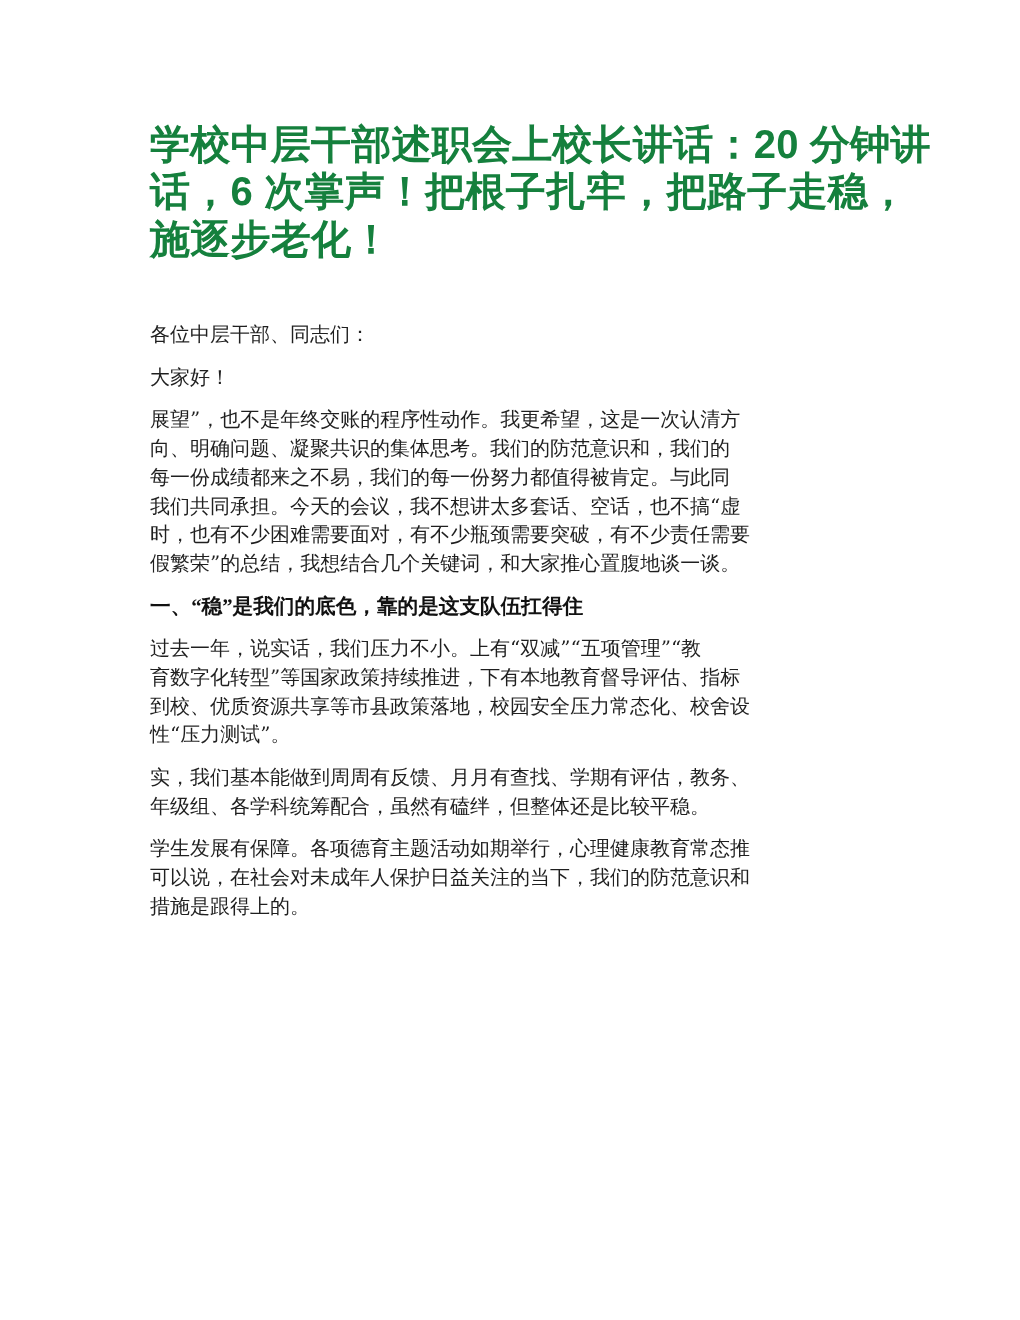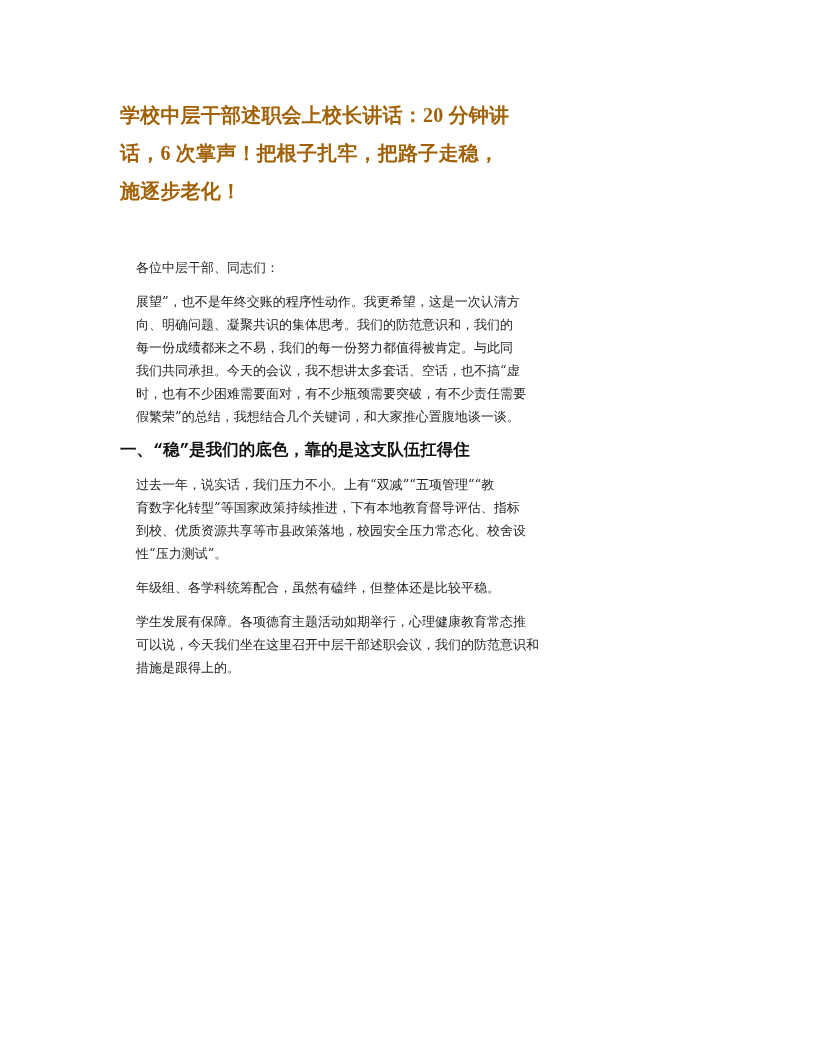--- a/index.html
+++ b/index.html
@@ -15,44 +15,44 @@
     font-family: "DejaVu Serif", "Liberation Serif", serif;
     color: #1a1a1a;
   }
   .page {
     position: absolute;
     left: 120px;
     top: 96px;
     width: 580px;
   }
   .title {
-    font-family: Liberation Serif, serif;
+    font-family: Liberation Sans, sans-serif;
     font-weight: bold;
-    font-size: 20px;
+    font-size: 32px;
     line-height: 38px;
-    color: #a16207;
+    color: #15803d;
     margin: 0;
     letter-spacing: 0.2px;
   }
   .title .line { display: block; white-space: nowrap; }
   .body {
     position: absolute;
     left: 0;
     top: 160px;
     width: 580px;
   }
   .para {
-    font-size: 13px;
+    font-size: 16px;
     line-height: 23px;
-    margin: 0 0 11px 16px;
+    margin: 0 0 11px 0;
     color: #1f1f1f;
   }
   .para .line { display: block; white-space: nowrap; }
   .heading {
-    font-family: Liberation Mono, monospace;
+    font-family: Liberation Serif, serif;
     font-weight: bold;
     font-size: 16.5px;
     line-height: 23px;
     margin: 0 0 11px 0;
     color: #111111;
     white-space: nowrap;
   }
 </style>
 </head>
 <body>
@@ -61,20 +61,23 @@
   <h1 class="title">
     <span class="line">学校中层干部述职会上校长讲话：20 分钟讲</span>
     <span class="line">话，6 次掌声！把根子扎牢，把路子走稳，</span>
     <span class="line">施逐步老化！</span>
   </h1>
 
   <div class="body">
     <p class="para">
       <span class="line">各位中层干部、同志们：</span>
     </p>
+    <p class="para">
+      <span class="line">大家好！</span>
+    </p>
 
     <p class="para">
       <span class="line">展望”，也不是年终交账的程序性动作。我更希望，这是一次认清方</span>
       <span class="line">向、明确问题、凝聚共识的集体思考。我们的防范意识和，我们的</span>
       <span class="line">每一份成绩都来之不易，我们的每一份努力都值得被肯定。与此同</span>
       <span class="line">我们共同承担。今天的会议，我不想讲太多套话、空话，也不搞“虚</span>
       <span class="line">时，也有不少困难需要面对，有不少瓶颈需要突破，有不少责任需要</span>
       <span class="line">假繁荣”的总结，我想结合几个关键词，和大家推心置腹地谈一谈。</span>
     </p>
 
@@ -82,22 +85,23 @@
 
     <p class="para">
       <span class="line">过去一年，说实话，我们压力不小。上有“双减”“五项管理”“教</span>
       <span class="line">育数字化转型”等国家政策持续推进，下有本地教育督导评估、指标</span>
       <span class="line">到校、优质资源共享等市县政策落地，校园安全压力常态化、校舍设</span>
       <span class="line">性“压力测试”。</span>
     </p>
 
 
     <p class="para">
+      <span class="line">实，我们基本能做到周周有反馈、月月有查找、学期有评估，教务、</span>
       <span class="line">年级组、各学科统筹配合，虽然有磕绊，但整体还是比较平稳。</span>
     </p>
 
     <p class="para">
       <span class="line">学生发展有保障。各项德育主题活动如期举行，心理健康教育常态推</span>
-      <span class="line">可以说，今天我们坐在这里召开中层干部述职会议，我们的防范意识和</span>
+      <span class="line">可以说，在社会对未成年人保护日益关注的当下，我们的防范意识和</span>
       <span class="line">措施是跟得上的。</span>
     </p>
   </div>
 </div>
 
 </body></html>

